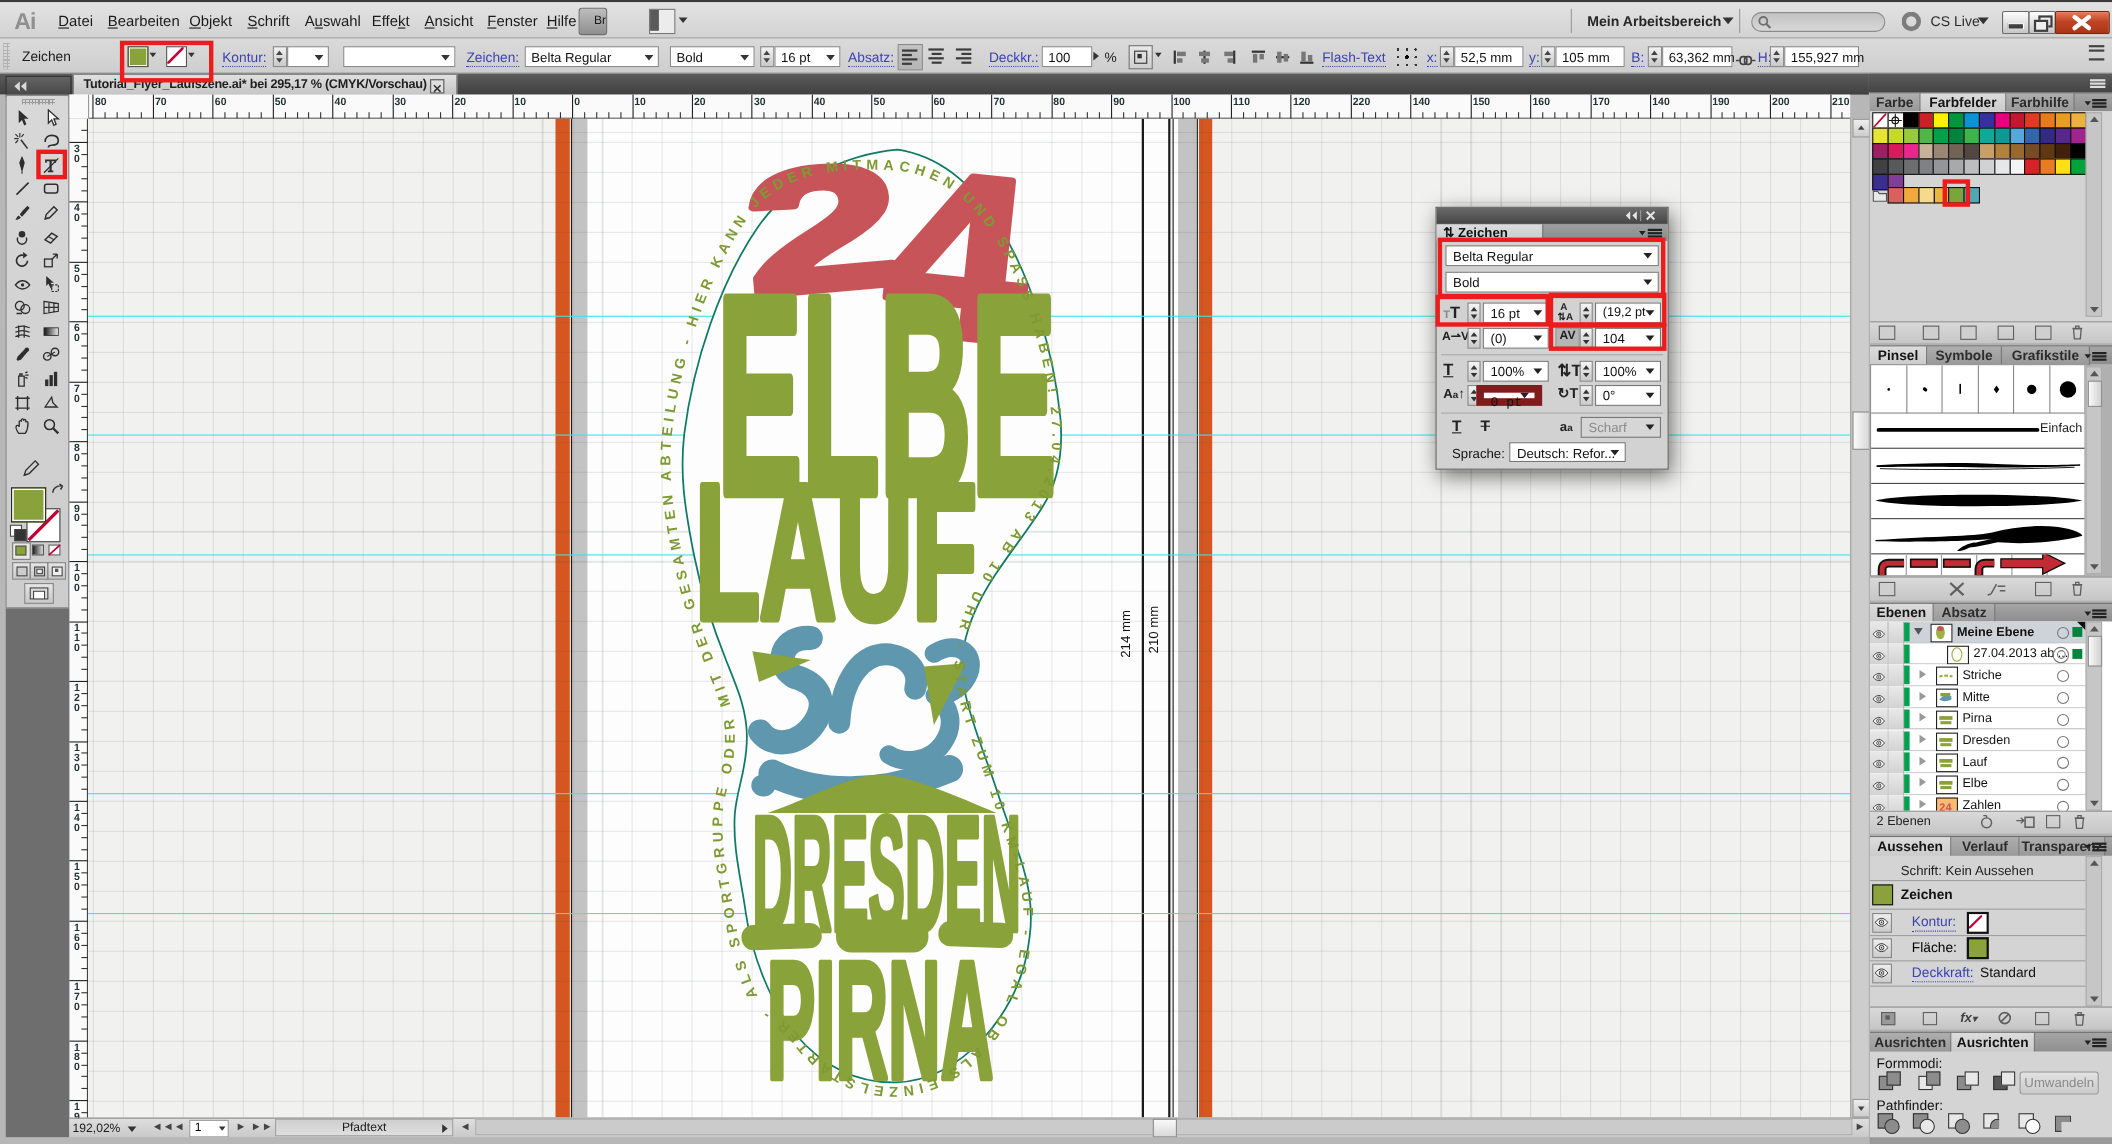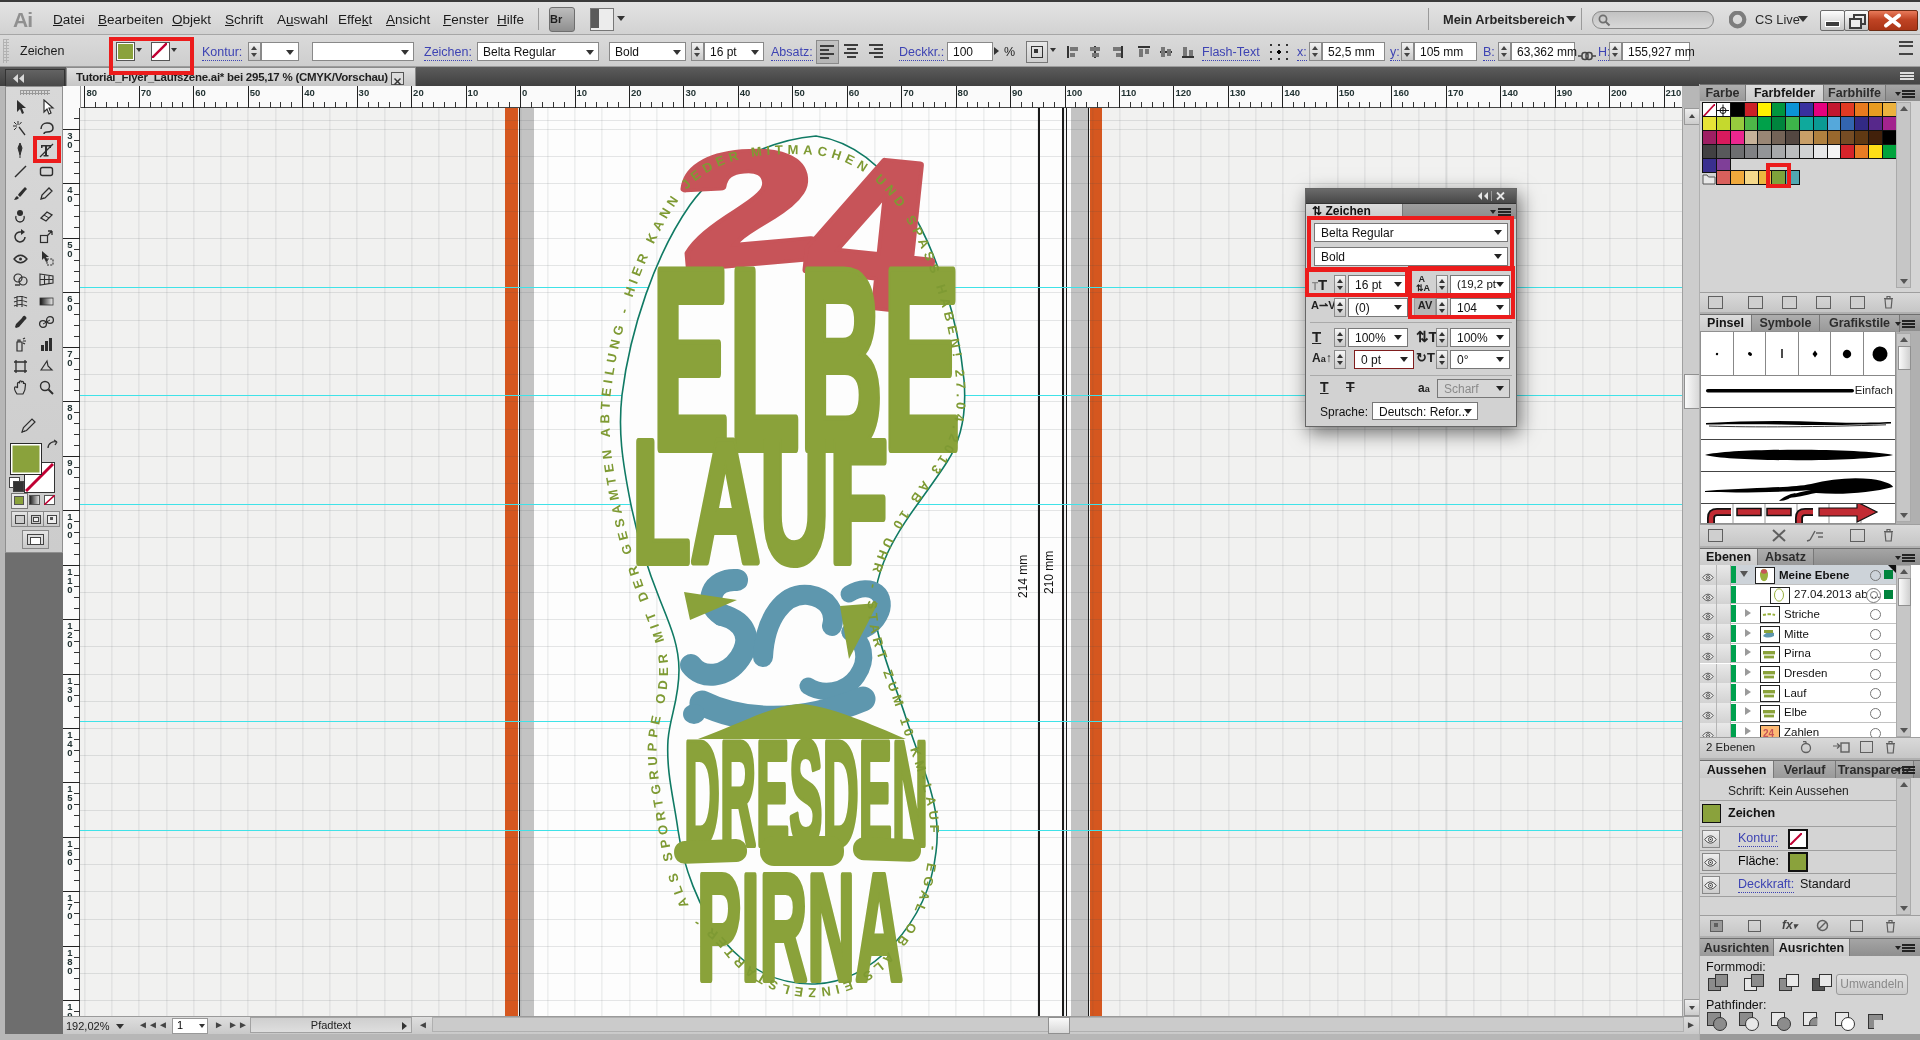--- a/index.html
+++ b/index.html
@@ -24,21 +24,21 @@
 <div class="abs" style="left:98px;top:12px;font-size:13.5px;color:#1b1b1b;"><span style="text-decoration:underline;">B</span>earbeiten</div>
 <div class="abs" style="left:172px;top:12px;font-size:13.5px;color:#1b1b1b;"><span style="text-decoration:underline;">O</span>bjekt</div>
 <div class="abs" style="left:225px;top:12px;font-size:13.5px;color:#1b1b1b;"><span style="text-decoration:underline;">S</span>chrift</div>
 <div class="abs" style="left:277px;top:12px;font-size:13.5px;color:#1b1b1b;">A<span style="text-decoration:underline;">u</span>swahl</div>
 <div class="abs" style="left:338px;top:12px;font-size:13.5px;color:#1b1b1b;">Effe<span style="text-decoration:underline;">k</span>t</div>
 <div class="abs" style="left:386px;top:12px;font-size:13.5px;color:#1b1b1b;"><span style="text-decoration:underline;">A</span>nsicht</div>
 <div class="abs" style="left:443px;top:12px;font-size:13.5px;color:#1b1b1b;"><span style="text-decoration:underline;">F</span>enster</div>
 <div class="abs" style="left:497px;top:12px;font-size:13.5px;color:#1b1b1b;"><span style="text-decoration:underline;">H</span>ilfe</div>
 
 <div class="abs" style="left:538px;top:8px;width:1px;height:22px;background:#9a9a9a;"></div>
-<div class="abs" style="left:549px;top:7px;width:24px;height:23px;background:linear-gradient(#bdbdbd,#8f8f8f);border:1px solid #6e6e6e;border-radius:3px;font-size:11px;font-weight:bold;color:#1d1d1d;text-align:left;line-height:22px;">Br</div>
+<div class="abs" style="left:526px;top:7px;width:24px;height:23px;background:linear-gradient(#bdbdbd,#8f8f8f);border:1px solid #6e6e6e;border-radius:3px;font-size:11px;font-weight:normal;color:#1d1d1d;text-align:right;line-height:22px;">Br</div>
 <div class="abs" style="left:590px;top:8px;width:22px;height:21px;background:#ececec;border:1px solid #777;">
   <div class="abs" style="left:0;top:0;width:8px;height:19px;background:#5a5a5a;"></div>
 </div>
 <div class="abs" style="left:617px;top:16px;width:0;height:0;border-left:4px solid transparent;border-right:4px solid transparent;border-top:5px solid #333;"></div>
 <div class="abs" style="left:1428px;top:8px;width:1px;height:22px;background:#9a9a9a;"></div>
 <div class="abs" style="left:1443px;top:12px;font-size:12.8px;font-weight:bold;color:#262626;">Mein Arbeitsbereich</div>
 <div class="abs" style="left:1566px;top:16px;width:0;height:0;border-left:5px solid transparent;border-right:5px solid transparent;border-top:6px solid #333;"></div>
 <div class="abs" style="left:1581px;top:8px;width:1px;height:22px;background:#9a9a9a;"></div>
 <div class="abs" style="left:1592px;top:11px;width:120px;height:16px;border:1px solid #8b8b8b;border-radius:9px;background:linear-gradient(#c2c2c2,#d8d8d8);">
   <svg width="15" height="15" style="position:absolute;left:4px;top:1px;">
@@ -329,21 +329,21 @@
     <div class="abs" style="left:1077.7px;top:16px;width:1px;height:6px;background:#333;"></div>
     <div class="abs" style="left:1088.6px;top:16px;width:1px;height:6px;background:#333;"></div>
     <div class="abs" style="left:1099.5px;top:16px;width:1px;height:6px;background:#333;"></div>
     <div class="abs" style="left:1110.4px;top:0px;width:1px;height:22px;background:#222;"></div>
     <div class="abs" style="left:1112.4px;top:1px;font-size:9.5px;color:#233;font-weight:bold;">120</div>
     <div class="abs" style="left:1121.3px;top:16px;width:1px;height:6px;background:#333;"></div>
     <div class="abs" style="left:1132.2px;top:16px;width:1px;height:6px;background:#333;"></div>
     <div class="abs" style="left:1143.1px;top:16px;width:1px;height:6px;background:#333;"></div>
     <div class="abs" style="left:1154.0px;top:16px;width:1px;height:6px;background:#333;"></div>
     <div class="abs" style="left:1164.8px;top:0px;width:1px;height:22px;background:#222;"></div>
-    <div class="abs" style="left:1166.8px;top:1px;font-size:9.5px;color:#233;font-weight:bold;">130</div>
+    <div class="abs" style="left:1166.8px;top:1px;font-size:9.5px;color:#233;font-weight:bold;">220</div>
     <div class="abs" style="left:1175.7px;top:16px;width:1px;height:6px;background:#333;"></div>
     <div class="abs" style="left:1186.6px;top:16px;width:1px;height:6px;background:#333;"></div>
     <div class="abs" style="left:1197.5px;top:16px;width:1px;height:6px;background:#333;"></div>
     <div class="abs" style="left:1208.4px;top:16px;width:1px;height:6px;background:#333;"></div>
     <div class="abs" style="left:1219.3px;top:0px;width:1px;height:22px;background:#222;"></div>
     <div class="abs" style="left:1221.3px;top:1px;font-size:9.5px;color:#233;font-weight:bold;">140</div>
     <div class="abs" style="left:1230.2px;top:16px;width:1px;height:6px;background:#333;"></div>
     <div class="abs" style="left:1241.1px;top:16px;width:1px;height:6px;background:#333;"></div>
     <div class="abs" style="left:1252.0px;top:16px;width:1px;height:6px;background:#333;"></div>
     <div class="abs" style="left:1262.9px;top:16px;width:1px;height:6px;background:#333;"></div>
@@ -1398,21 +1398,21 @@
     </div>
     <div class="abs" style="left:144px;top:139px;width:60px;height:19px;background:#fff;border:1px solid #777;box-sizing:border-box;">
       <div style="position:absolute;left:6px;top:2px;font-size:12.0px;color:#111;white-space:nowrap;">100%</div>
       <div style="position:absolute;right:5px;top:50%;margin-top:-2.5px;width:0;height:0;border-left:4.5px solid transparent;border-right:4.5px solid transparent;border-top:5.5px solid #222;"></div>
     </div>
     <div class="abs" style="left:6px;top:162px;font-size:12px;font-weight:bold;color:#222;">A<span style="font-size:9px;">a</span>↑</div>
     <div class="abs" style="left:28px;top:161px;width:12px;height:19px;background:linear-gradient(#f5f5f5,#cacaca);border:1px solid #8a8a8a;box-sizing:border-box;">
       <div style="position:absolute;left:2px;top:3px;border-left:3px solid transparent;border-right:3px solid transparent;border-bottom:4px solid #333;"></div>
       <div style="position:absolute;left:2px;bottom:3px;border-left:3px solid transparent;border-right:3px solid transparent;border-top:4px solid #333;"></div>
     </div>
-    <div class="abs" style="left:48px;top:161px;width:60px;height:19px;background:#fff;border:1px solid #7f1d1d;box-sizing:border-box;">
+    <div class="abs" style="left:36px;top:161px;width:60px;height:19px;background:#fff;border:7px solid #7f1d1d;box-sizing:border-box;font-family:Liberation Mono, monospace;">
       <div style="position:absolute;left:6px;top:2px;font-size:12.0px;color:#111;white-space:nowrap;">0 pt</div>
       <div style="position:absolute;right:5px;top:50%;margin-top:-2.5px;width:0;height:0;border-left:4.5px solid transparent;border-right:4.5px solid transparent;border-top:5.5px solid #222;"></div>
     </div>
     <div class="abs" style="left:110px;top:161px;font-size:13px;font-weight:bold;color:#222;">↻T</div>
     <div class="abs" style="left:130px;top:161px;width:12px;height:19px;background:linear-gradient(#f5f5f5,#cacaca);border:1px solid #8a8a8a;box-sizing:border-box;">
       <div style="position:absolute;left:2px;top:3px;border-left:3px solid transparent;border-right:3px solid transparent;border-bottom:4px solid #333;"></div>
       <div style="position:absolute;left:2px;bottom:3px;border-left:3px solid transparent;border-right:3px solid transparent;border-top:4px solid #333;"></div>
     </div>
     <div class="abs" style="left:144px;top:161px;width:60px;height:19px;background:#fff;border:1px solid #777;box-sizing:border-box;">
       <div style="position:absolute;left:6px;top:2px;font-size:12.0px;color:#111;white-space:nowrap;">0°</div>

